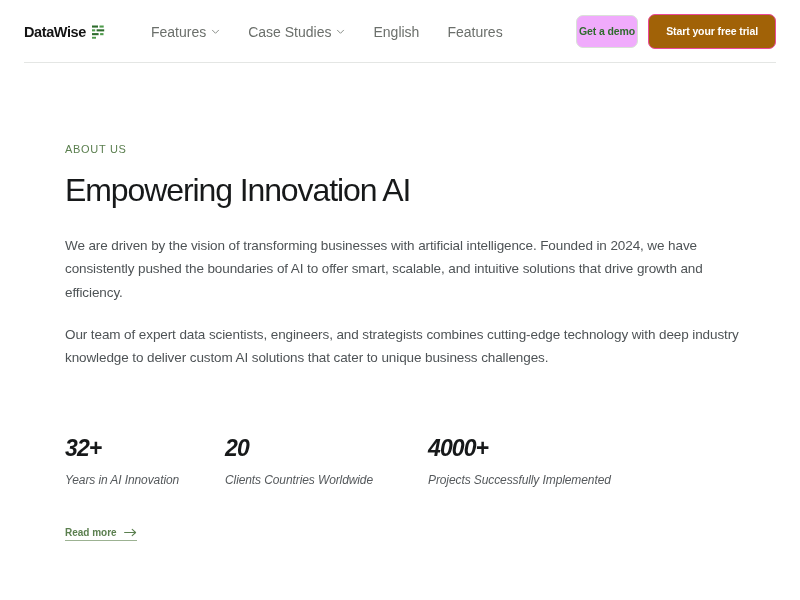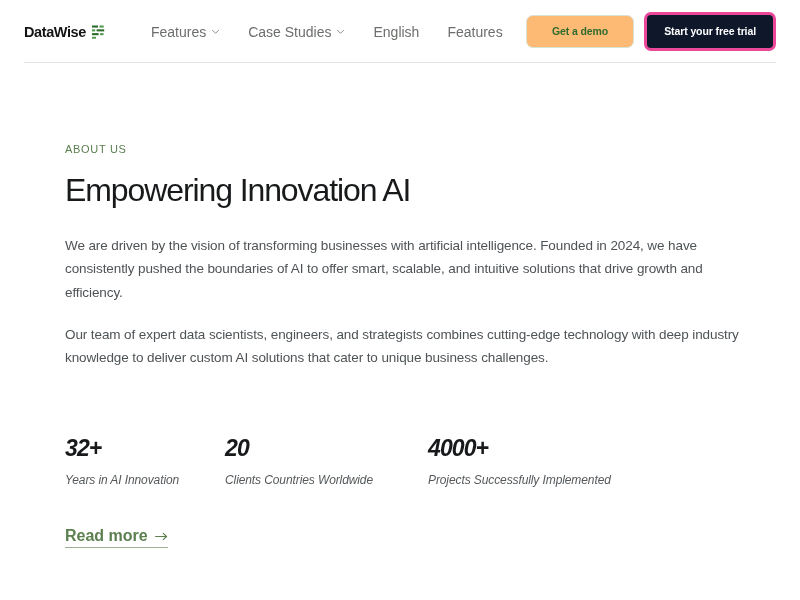--- a/index.html
+++ b/index.html
@@ -89,28 +89,28 @@
     font-family: "Liberation Sans", sans-serif;
     font-size: 10.5px;
     font-weight: bold;
     letter-spacing: -0.1px;
     border-radius: 7px;
     white-space: nowrap;
     cursor: pointer;
     line-height: 1;
   }
   .btn-ghost {
-    background: #fdba74;
+    background: #f0abfc;
     border: 1px solid #d9e2d7;
     color: #2f6b2e;
-    padding: 10px 25px;
+    padding: 10px 2px;
   }
   .btn-primary {
-    background: #0f172a;
-    border: 3px solid #ec4899;
+    background: #a16207;
+    border: 1px solid #ec4899;
     color: #ffffff;
     padding: 11px 17px;
   }
 
   
   .main {
     padding: 0 24px;
   }
   .content {
     max-width: 690px;
@@ -170,21 +170,21 @@
     letter-spacing: -0.1px;
     white-space: nowrap;
   }
 
   
   .read-more {
     display: inline-flex;
     align-items: center;
     gap: 7px;
     margin-top: 40px;
-    font-size: 16px;
+    font-size: 10px;
     font-weight: bold;
     color: #5b7f4f;
     border-bottom: 1px solid #9cb292;
     padding-bottom: 2px;
     cursor: pointer;
     text-decoration: none;
   }
   .arrow-icon {
     display: block;
     width: 13px;

